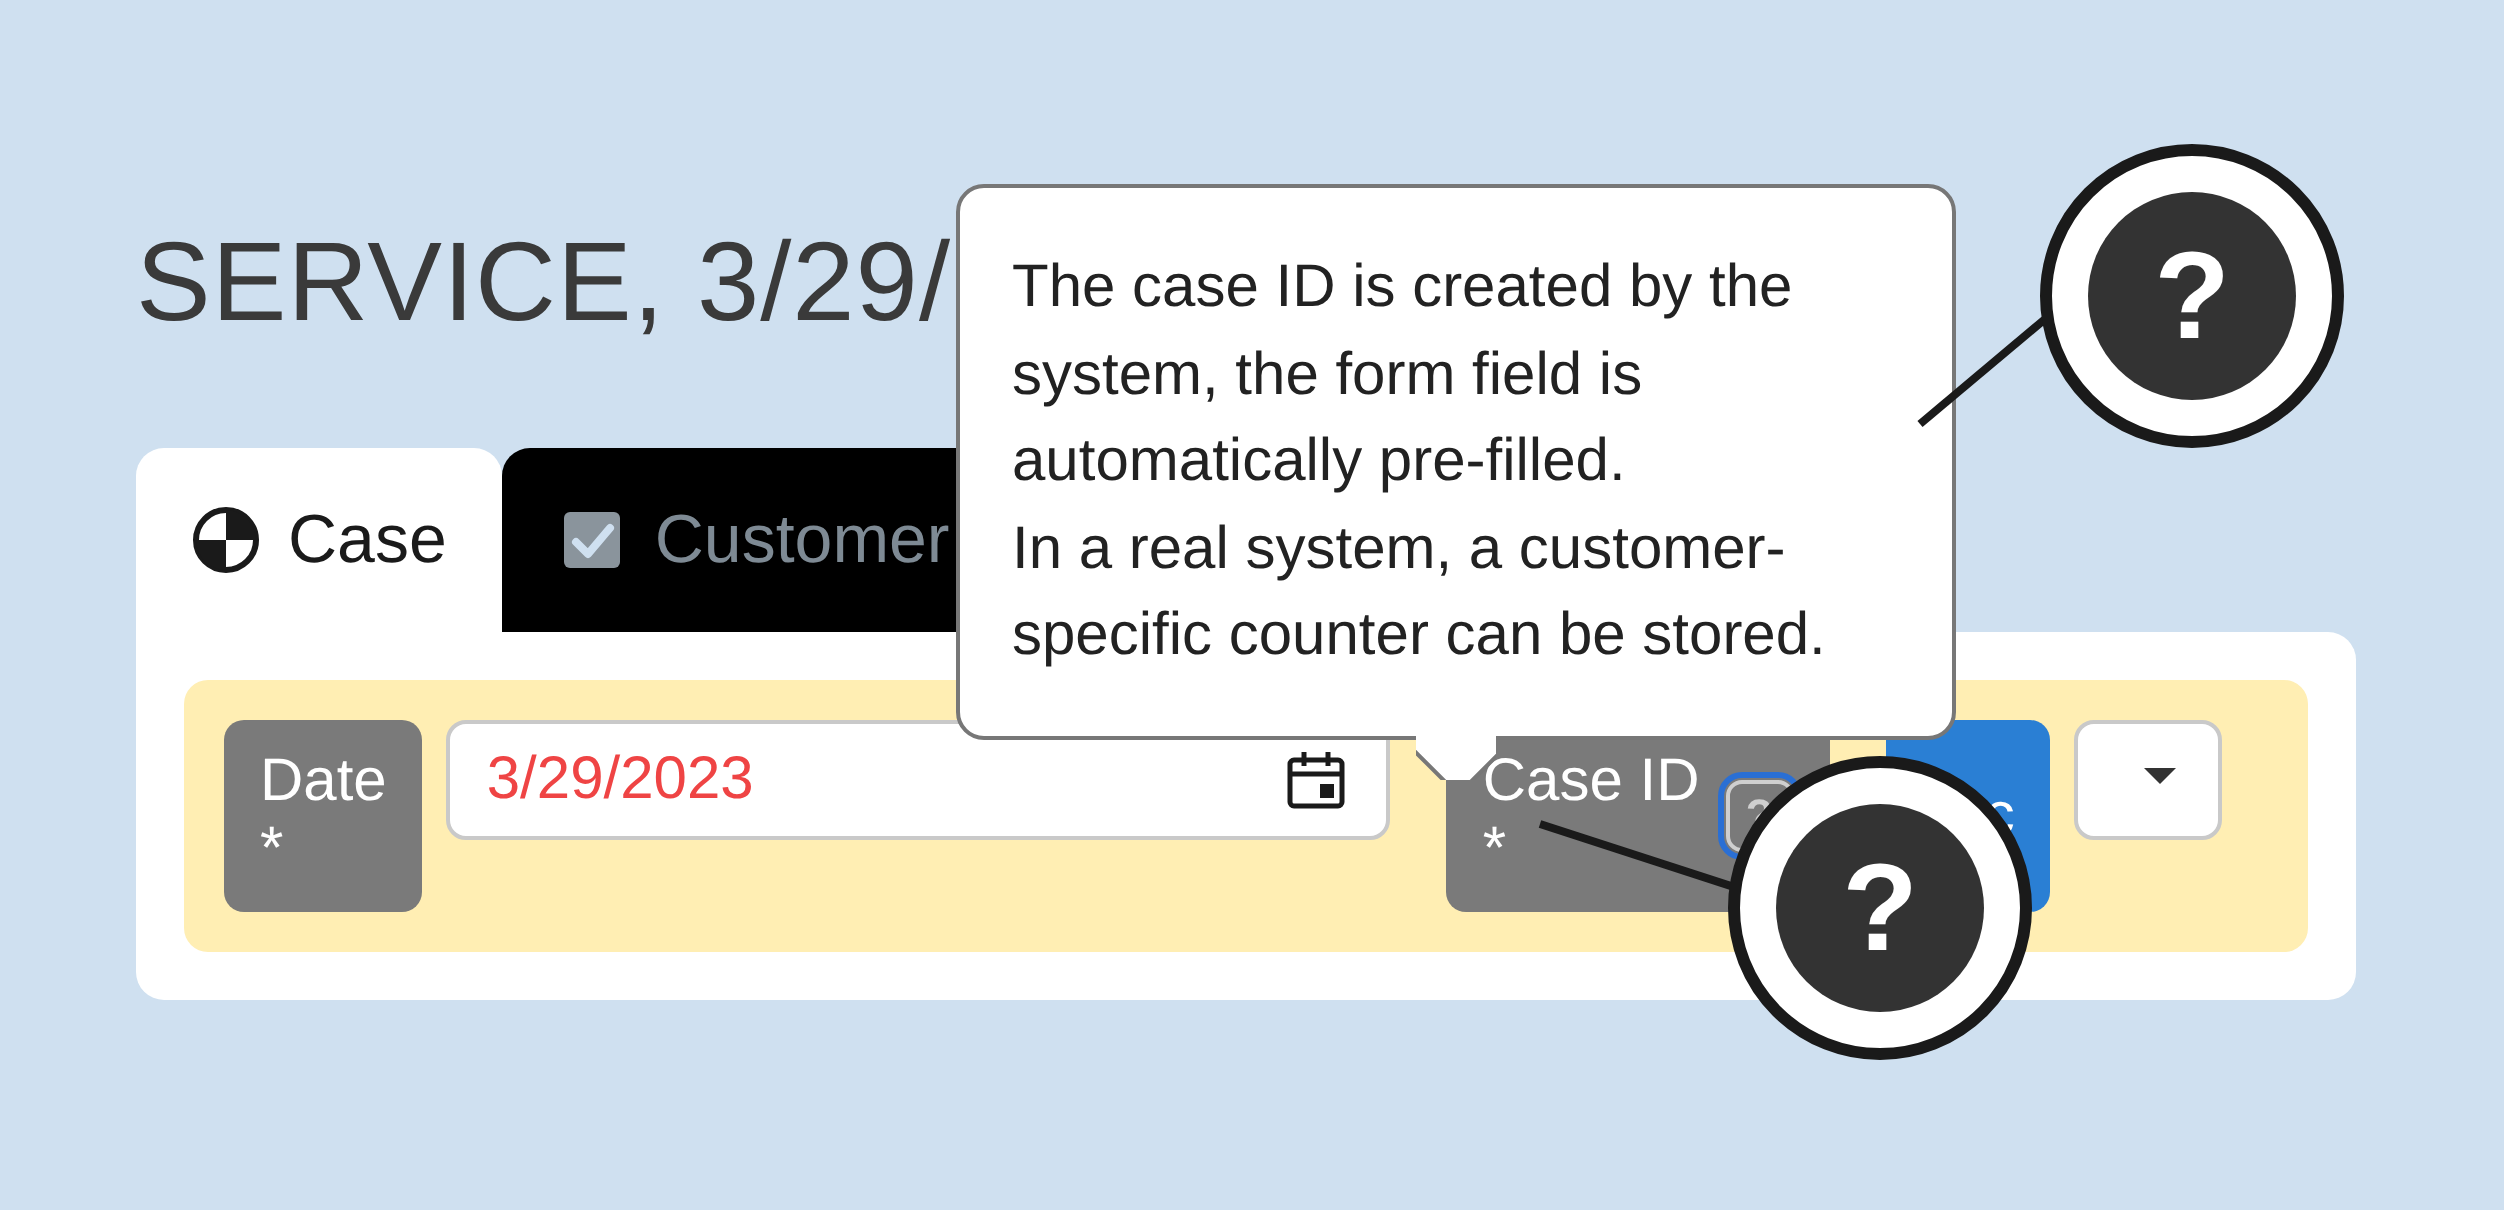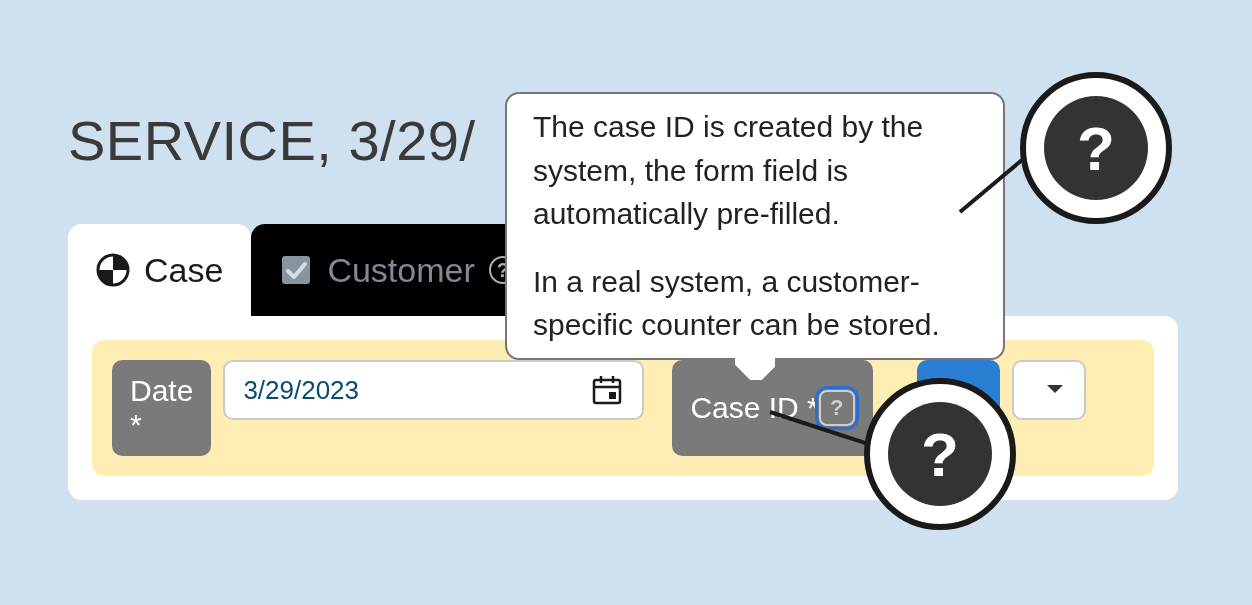--- a/index.html
+++ b/index.html
@@ -122,48 +122,48 @@
     border-radius: 10px;
     background: #ffffff;
     font-size: 30px;
     padding: 0 18px;
     display: flex;
     align-items: center;
     gap: 12px;
   }
   .field-input input {
     border: none; outline: none;
-    font-size: 26px;
+    font-size: 30px;
     flex: 1;
     background: transparent;
-    color: #0c4a6e;
+    color: #ef4444;
   }
   .field-input.readonly {
     background: #e3e3e3;
     color: #4a4a4a;
   }
   .field-input .cal-icon { display:inline-flex; }
   .field-input .caret { margin-left: auto; }
 
   
   .tooltip {
     position: absolute;
-    left: 505px;
+    left: 478px;
     top: 92px;
     width: 500px;
     background: #ffffff;
     border: 2.5px solid #777;
     border-radius: 14px;
-    padding: 11px 26px;
+    padding: 28px 26px;
     font-size: 30px;
     line-height: 1.45;
     color: #222;
     z-index: 50;
   }
-  .tooltip p + p { margin-top: 24px; }
+  .tooltip p + p { }
   .tooltip .pointer {
     position: absolute;
     left: 228px;
     bottom: -22px;
     width: 40px; height: 22px;
     overflow: hidden;
   }
   .tooltip .pointer::before {
     content: "";
     position: absolute;

